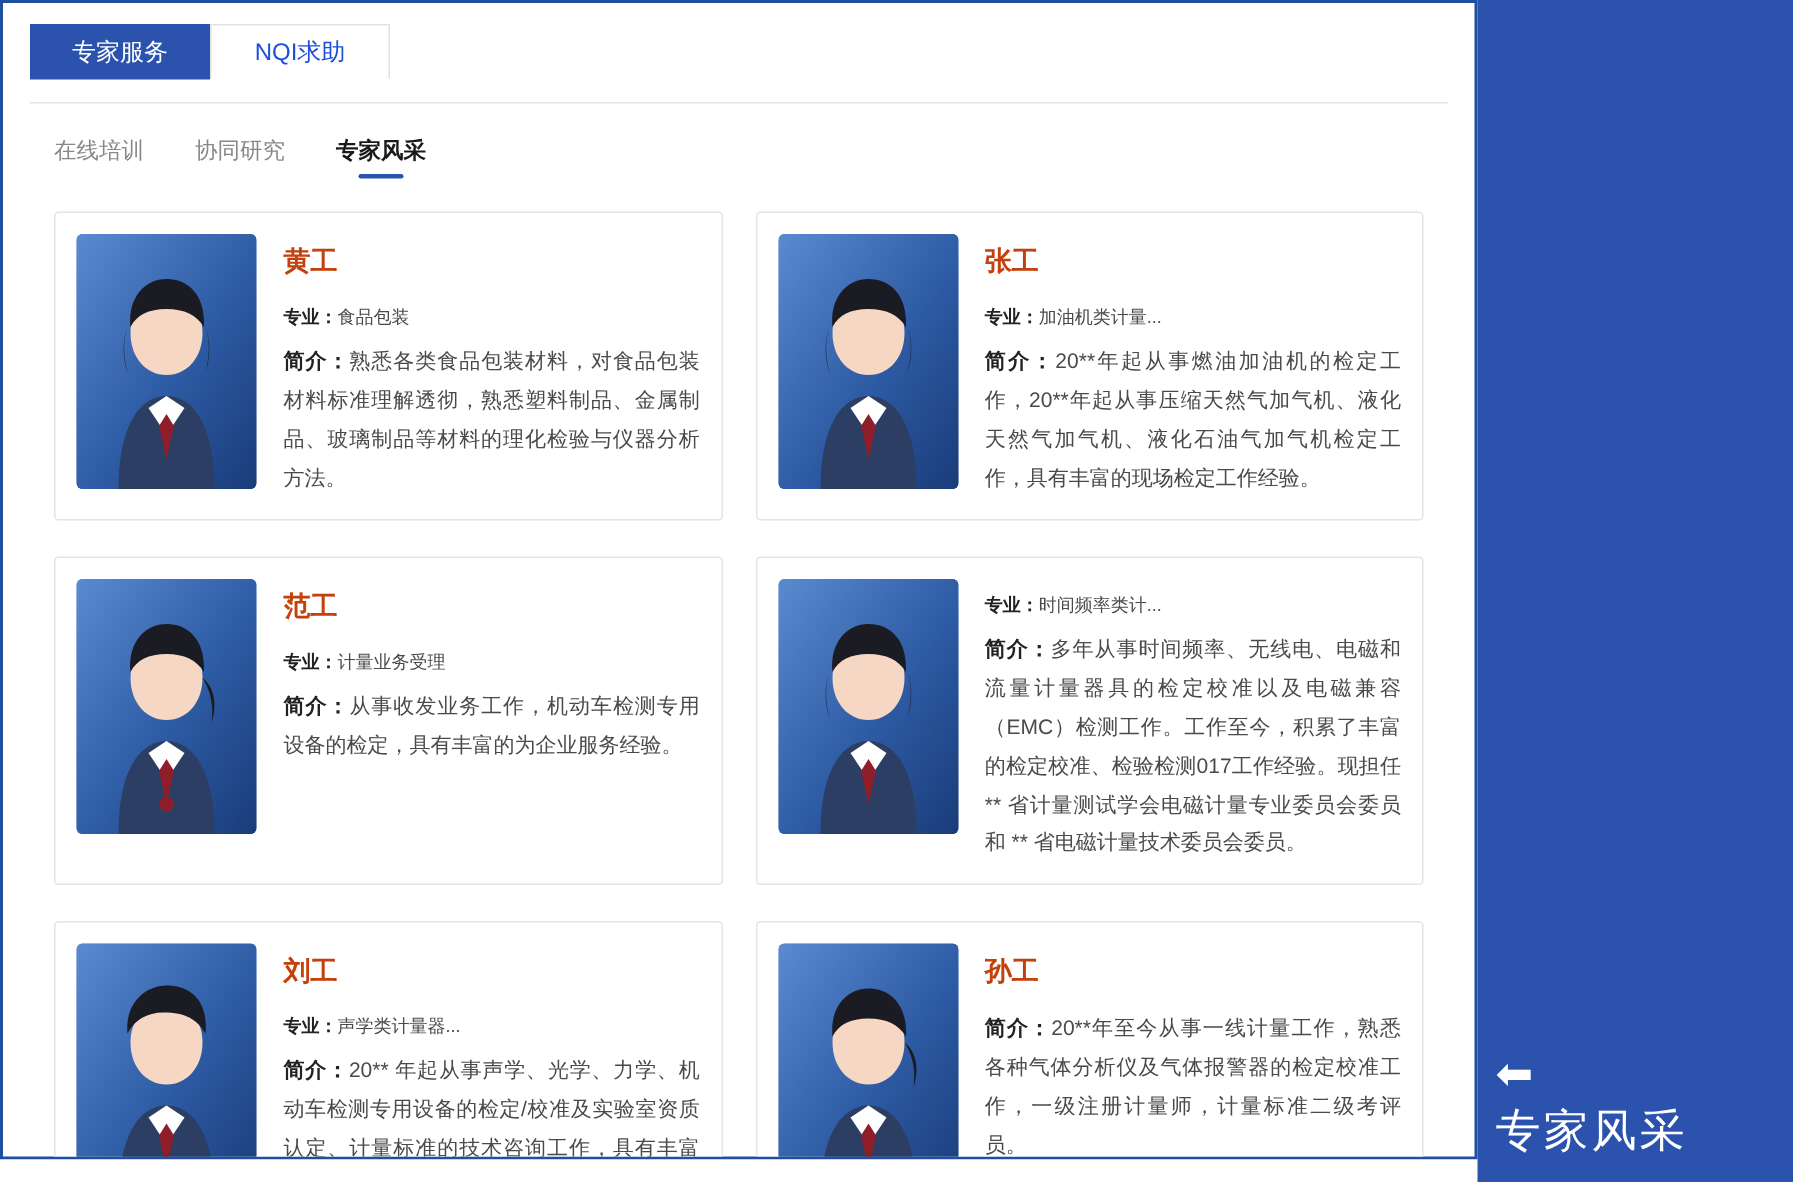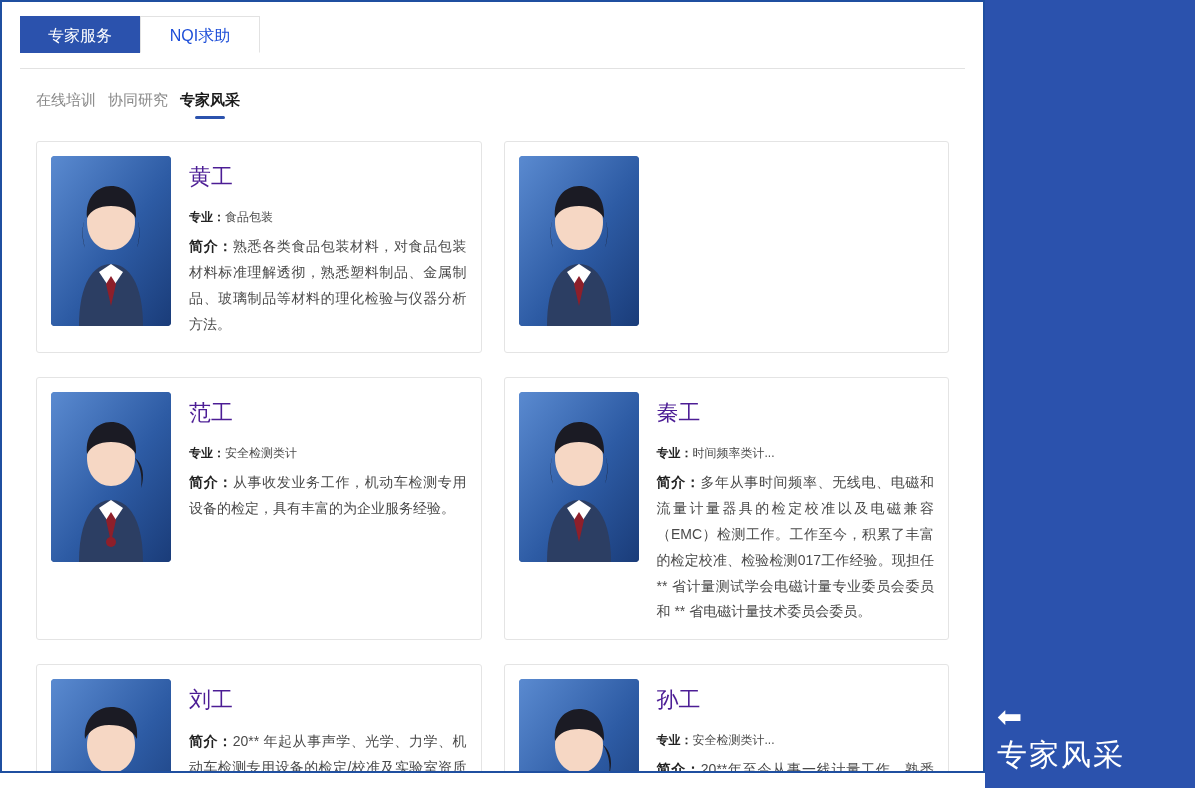--- a/index.html
+++ b/index.html
@@ -59,21 +59,21 @@
     color: #1d4ed8;
     border: 1px solid #e2e2e2;
     border-bottom: 1px solid #ffffff;
   }
 
   
   .sub-tabs {
     display: flex;
     align-items: center;
     margin: 22px 0 0 34px;
-    gap: 12px;
+    gap: 34px;
   }
   .sub-tab {
     position: relative;
     font-size: 15px;
     color: #888888;
     padding-bottom: 9px;
     cursor: pointer;
     user-select: none;
   }
   .sub-tab.active {
@@ -120,23 +120,23 @@
   }
   .avatar-wrap svg { display: block; width: 100%; height: 100%; }
 
   .card-body {
     flex: 1 1 auto;
     padding-left: 18px;
     padding-top: 6px;
     min-width: 0;
   }
   .expert-name {
-    font-size: 22px;
-    font-weight: normal;
-    color: #4c1d95;
+    font-size: 18px;
+    font-weight: bold;
+    color: #c2410c;
     margin-bottom: 14px;
   }
   .field-row {
     font-size: 12px;
     color: #444444;
     line-height: 1.85;
     margin-bottom: 6px;
   }
   .field-label {
     font-weight: bold;
@@ -245,39 +245,48 @@
             <rect width="120" height="170" fill="url(#bg1)"></rect>
             <path d="M60 40 C44 40 36 52 36 66 C36 82 46 94 60 94 C74 94 84 82 84 66 C84 52 76 40 60 40 Z" fill="#f6d7c4"></path>
             <path d="M36 62 C34 42 46 30 60 30 C74 30 86 40 85 62 C80 54 72 50 60 50 C48 50 40 54 36 62 Z" fill="#1b1b24"></path>
             <path d="M35 60 C30 70 31 84 34 92 C30 78 32 66 35 60 Z" fill="#1b1b24"></path>
             <path d="M85 60 C90 70 89 84 86 92 C90 78 88 66 85 60 Z" fill="#1b1b24"></path>
             <path d="M28 170 C28 128 42 108 60 108 C78 108 92 128 92 170 Z" fill="#2c3e63"></path>
             <path d="M60 108 L48 116 L60 134 L72 116 Z" fill="#ffffff"></path>
             <path d="M60 120 L55 128 L60 150 L65 128 Z" fill="#8e1f2a"></path>
           </svg>
         </div>
+        <div class="card-body">
+          <div class="expert-name">张工</div>
+          <div class="field-row">
+            <span class="field-label">专业：</span><span class="field-value">加油机类计量...</span>
+          </div>
+          <div class="intro-row">
+            <span class="field-label">简介：</span><span class="field-value">20**年起从事燃油加油机的检定工作，20**年起从事压缩天然气加气机、液化天然气加气机、液化石油气加气机检定工作，具有丰富的现场检定工作经验。</span>
+          </div>
+        </div>
       </div>
 
       <div class="expert-card">
         <div class="avatar-wrap">
           <svg viewBox="0 0 120 170" preserveAspectRatio="none" aria-hidden="true">
             <rect width="120" height="170" fill="url(#bg1)"></rect>
             <path d="M60 40 C44 40 36 52 36 66 C36 82 46 94 60 94 C74 94 84 82 84 66 C84 52 76 40 60 40 Z" fill="#f6d7c4"></path>
             <path d="M36 62 C34 42 46 30 60 30 C74 30 86 40 85 62 C80 54 72 50 60 50 C48 50 40 54 36 62 Z" fill="#1b1b24"></path>
             <path d="M84 66 C92 72 94 84 90 96 C92 82 88 72 84 66 Z" fill="#1b1b24"></path>
             <path d="M28 170 C28 128 42 108 60 108 C78 108 92 128 92 170 Z" fill="#2c3e63"></path>
             <path d="M60 108 L48 116 L60 134 L72 116 Z" fill="#ffffff"></path>
             <path d="M60 120 L55 128 L60 150 L65 128 Z" fill="#8e1f2a"></path>
             <circle cx="60" cy="150" r="5" fill="#8e1f2a"></circle>
           </svg>
         </div>
         <div class="card-body">
           <div class="expert-name">范工</div>
           <div class="field-row">
-            <span class="field-label">专业：</span><span class="field-value">安全检测类计</span>
+            <span class="field-label">专业：</span><span class="field-value">计量业务受理</span>
           </div>
           <div class="intro-row">
             <span class="field-label">简介：</span><span class="field-value">从事收发业务工作，机动车检测专用设备的检定，具有丰富的为企业服务经验。</span>
           </div>
         </div>
       </div>
 
       <div class="expert-card">
         <div class="avatar-wrap">
           <svg viewBox="0 0 120 170" preserveAspectRatio="none" aria-hidden="true">
@@ -285,21 +294,20 @@
             <path d="M60 40 C44 40 36 52 36 66 C36 82 46 94 60 94 C74 94 84 82 84 66 C84 52 76 40 60 40 Z" fill="#f6d7c4"></path>
             <path d="M36 62 C34 42 46 30 60 30 C74 30 86 40 85 62 C80 54 72 50 60 50 C48 50 40 54 36 62 Z" fill="#1b1b24"></path>
             <path d="M35 60 C30 70 31 84 34 92 C30 78 32 66 35 60 Z" fill="#1b1b24"></path>
             <path d="M85 60 C90 70 89 84 86 92 C90 78 88 66 85 60 Z" fill="#1b1b24"></path>
             <path d="M28 170 C28 128 42 108 60 108 C78 108 92 128 92 170 Z" fill="#2c3e63"></path>
             <path d="M60 108 L48 116 L60 134 L72 116 Z" fill="#ffffff"></path>
             <path d="M60 120 L55 128 L60 150 L65 128 Z" fill="#8e1f2a"></path>
           </svg>
         </div>
         <div class="card-body">
-          <div class="expert-name">秦工</div>
           <div class="field-row">
             <span class="field-label">专业：</span><span class="field-value">时间频率类计...</span>
           </div>
           <div class="intro-row">
             <span class="field-label">简介：</span><span class="field-value">多年从事时间频率、无线电、电磁和流量计量器具的检定校准以及电磁兼容（EMC）检测工作。工作至今，积累了丰富的检定校准、检验检测017工作经验。现担任 ** 省计量测试学会电磁计量专业委员会委员和 ** 省电磁计量技术委员会委员。</span>
           </div>
         </div>
       </div>
 
       <div class="expert-card">
@@ -308,20 +316,23 @@
             <rect width="120" height="170" fill="url(#bg1)"></rect>
             <path d="M60 40 C44 40 36 52 36 66 C36 82 46 94 60 94 C74 94 84 82 84 66 C84 52 76 40 60 40 Z" fill="#f6d7c4"></path>
             <path d="M34 60 C32 40 46 28 60 28 C76 28 88 38 86 60 C80 50 72 46 58 46 C46 46 38 52 34 60 Z" fill="#1b1b24"></path>
             <path d="M28 170 C28 128 42 108 60 108 C78 108 92 128 92 170 Z" fill="#2c3e63"></path>
             <path d="M60 108 L48 116 L60 134 L72 116 Z" fill="#ffffff"></path>
             <path d="M60 120 L55 128 L60 150 L65 128 Z" fill="#8e1f2a"></path>
           </svg>
         </div>
         <div class="card-body">
           <div class="expert-name">刘工</div>
+          <div class="field-row">
+            <span class="field-label">专业：</span><span class="field-value">声学类计量器...</span>
+          </div>
           <div class="intro-row">
             <span class="field-label">简介：</span><span class="field-value">20** 年起从事声学、光学、力学、机动车检测专用设备的检定/校准及实验室资质认定、计量标准的技术咨询工作，具有丰富的一线工作经验。取得一级注册计量师资质。</span>
           </div>
         </div>
       </div>
 
       <div class="expert-card">
         <div class="avatar-wrap">
           <svg viewBox="0 0 120 170" preserveAspectRatio="none" aria-hidden="true">
             <rect width="120" height="170" fill="url(#bg1)"></rect>
@@ -329,23 +340,20 @@
             <path d="M36 62 C34 42 46 30 60 30 C74 30 86 40 85 62 C80 54 72 50 60 50 C48 50 40 54 36 62 Z" fill="#1b1b24"></path>
             <path d="M84 66 C92 72 94 84 90 96 C92 82 88 72 84 66 Z" fill="#1b1b24"></path>
             <path d="M28 170 C28 128 42 108 60 108 C78 108 92 128 92 170 Z" fill="#2c3e63"></path>
             <path d="M60 108 L48 116 L60 134 L72 116 Z" fill="#ffffff"></path>
             <path d="M60 120 L55 128 L60 150 L65 128 Z" fill="#8e1f2a"></path>
             <circle cx="60" cy="150" r="5" fill="#8e1f2a"></circle>
           </svg>
         </div>
         <div class="card-body">
           <div class="expert-name">孙工</div>
-          <div class="field-row">
-            <span class="field-label">专业：</span><span class="field-value">安全检测类计...</span>
-          </div>
           <div class="intro-row">
             <span class="field-label">简介：</span><span class="field-value">20**年至今从事一线计量工作，熟悉各种气体分析仪及气体报警器的检定校准工作，一级注册计量师，计量标准二级考评员。</span>
           </div>
         </div>
       </div>
 
     </div>
   </div>
 
   <div class="bottom-strip"></div>

